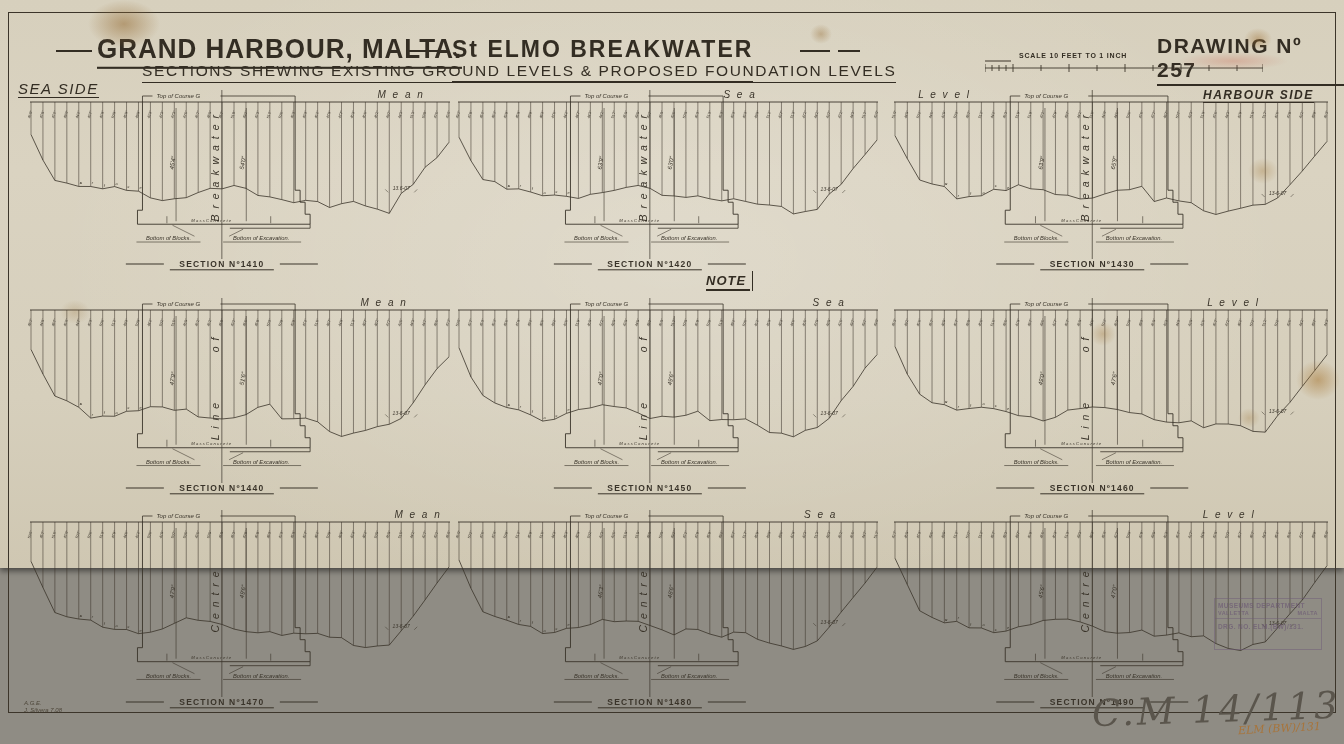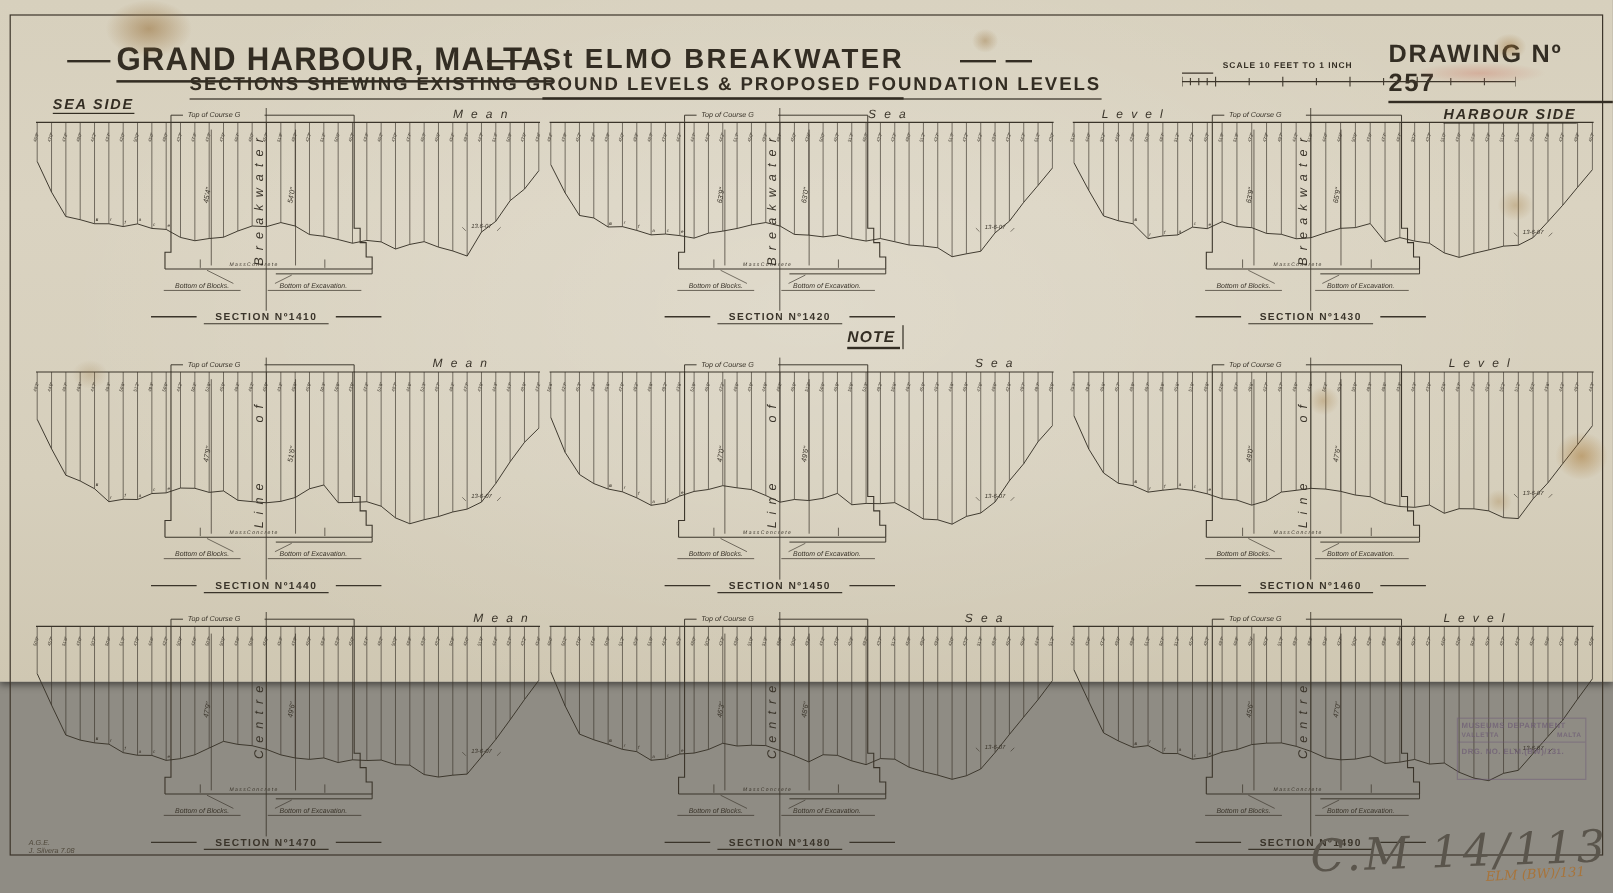--- a/index.html
+++ b/index.html
@@ -11,35 +11,35 @@
     box-shadow:0 3px 6px rgba(0,0,0,.5);}
   .stain{position:absolute;pointer-events:none;border-radius:50%;}
   #border{position:absolute;left:8px;top:12px;width:1326px;height:699px;
     border:1.6px solid #3c352a;}
   .ink{color:#332d23;}
   .dash{position:absolute;height:2.4px;background:#332d23;}
   #title-left{position:absolute;left:97px;top:34px;font-size:26px;font-weight:bold;
     letter-spacing:1px;border-bottom:2.2px solid #332d23;padding-bottom:1px;transform:scaleY(1.05);}
   #title-right{position:absolute;left:452px;top:36px;font-size:23px;font-weight:bold;
     letter-spacing:2px;border-bottom:2.2px solid #332d23;padding-bottom:18px;}
-  #subtitle{position:absolute;left:158px;top:62px;font-size:15.5px;font-weight:bold;
+  #subtitle{position:absolute;left:142px;top:62px;font-size:15.5px;font-weight:normal;
     letter-spacing:1.6px;border-bottom:1.8px solid #332d23;padding-bottom:2px;}
   #drawing-no{position:absolute;left:1157px;top:34px;font-size:21px;font-weight:bold;
     letter-spacing:1.5px;border-bottom:2.2px solid #332d23;padding-bottom:2px;}
   #approval{position:absolute;left:849px;top:28px;width:126px;border:1.2px solid #3c352a;
     font-size:8.5px;font-style:italic;font-weight:bold;color:#332d23;}
   #approval .hdr{border-bottom:1px solid #3c352a;padding:1px 3px 2px;letter-spacing:.5px;text-decoration:underline;}
   #approval .row{display:flex;border-bottom:1px solid #3c352a;height:12px;}
   #approval .row:last-child{border-bottom:none;}
   #approval .lbl{width:58px;border-right:1px solid #3c352a;padding:1px 3px 0;text-decoration:underline;}
   #approval .val{flex:1;}
   #scalebar{position:absolute;left:985px;top:52px;width:278px;height:24px;}
   #scalebar .cap{position:absolute;left:34px;top:0;font-size:7px;font-weight:bold;
     letter-spacing:.8px;color:#332d23;}
-  #sea-side{position:absolute;left:44px;top:80px;font-size:12px;font-weight:bold;font-style:italic;
+  #sea-side{position:absolute;left:18px;top:80px;font-size:15px;font-weight:normal;font-style:italic;
     letter-spacing:1.5px;border-bottom:1.6px solid #332d23;}
   #harbour-side{position:absolute;left:1203px;top:88px;font-size:12px;font-weight:bold;font-style:italic;
     letter-spacing:1.5px;border-bottom:1.6px solid #332d23;}
   #note{position:absolute;left:706px;top:271px;display:flex;align-items:flex-end;color:#332d23;}
   #note .nlbl{font-size:13px;font-weight:bold;font-style:italic;letter-spacing:1px;
     border-bottom:2.6px double #332d23;padding:0 4px 1px 0;}
   #note .nbar{width:0;border-left:1.4px solid #332d23;height:20px;margin:0 7px 0 2px;}
   #note .ntxt{font-size:13px;font-weight:bold;font-style:italic;letter-spacing:.6px;
     border-bottom:1.4px solid #332d23;padding-bottom:1px;}
   #stamp{position:absolute;left:1214px;top:598px;width:106px;height:50px;

